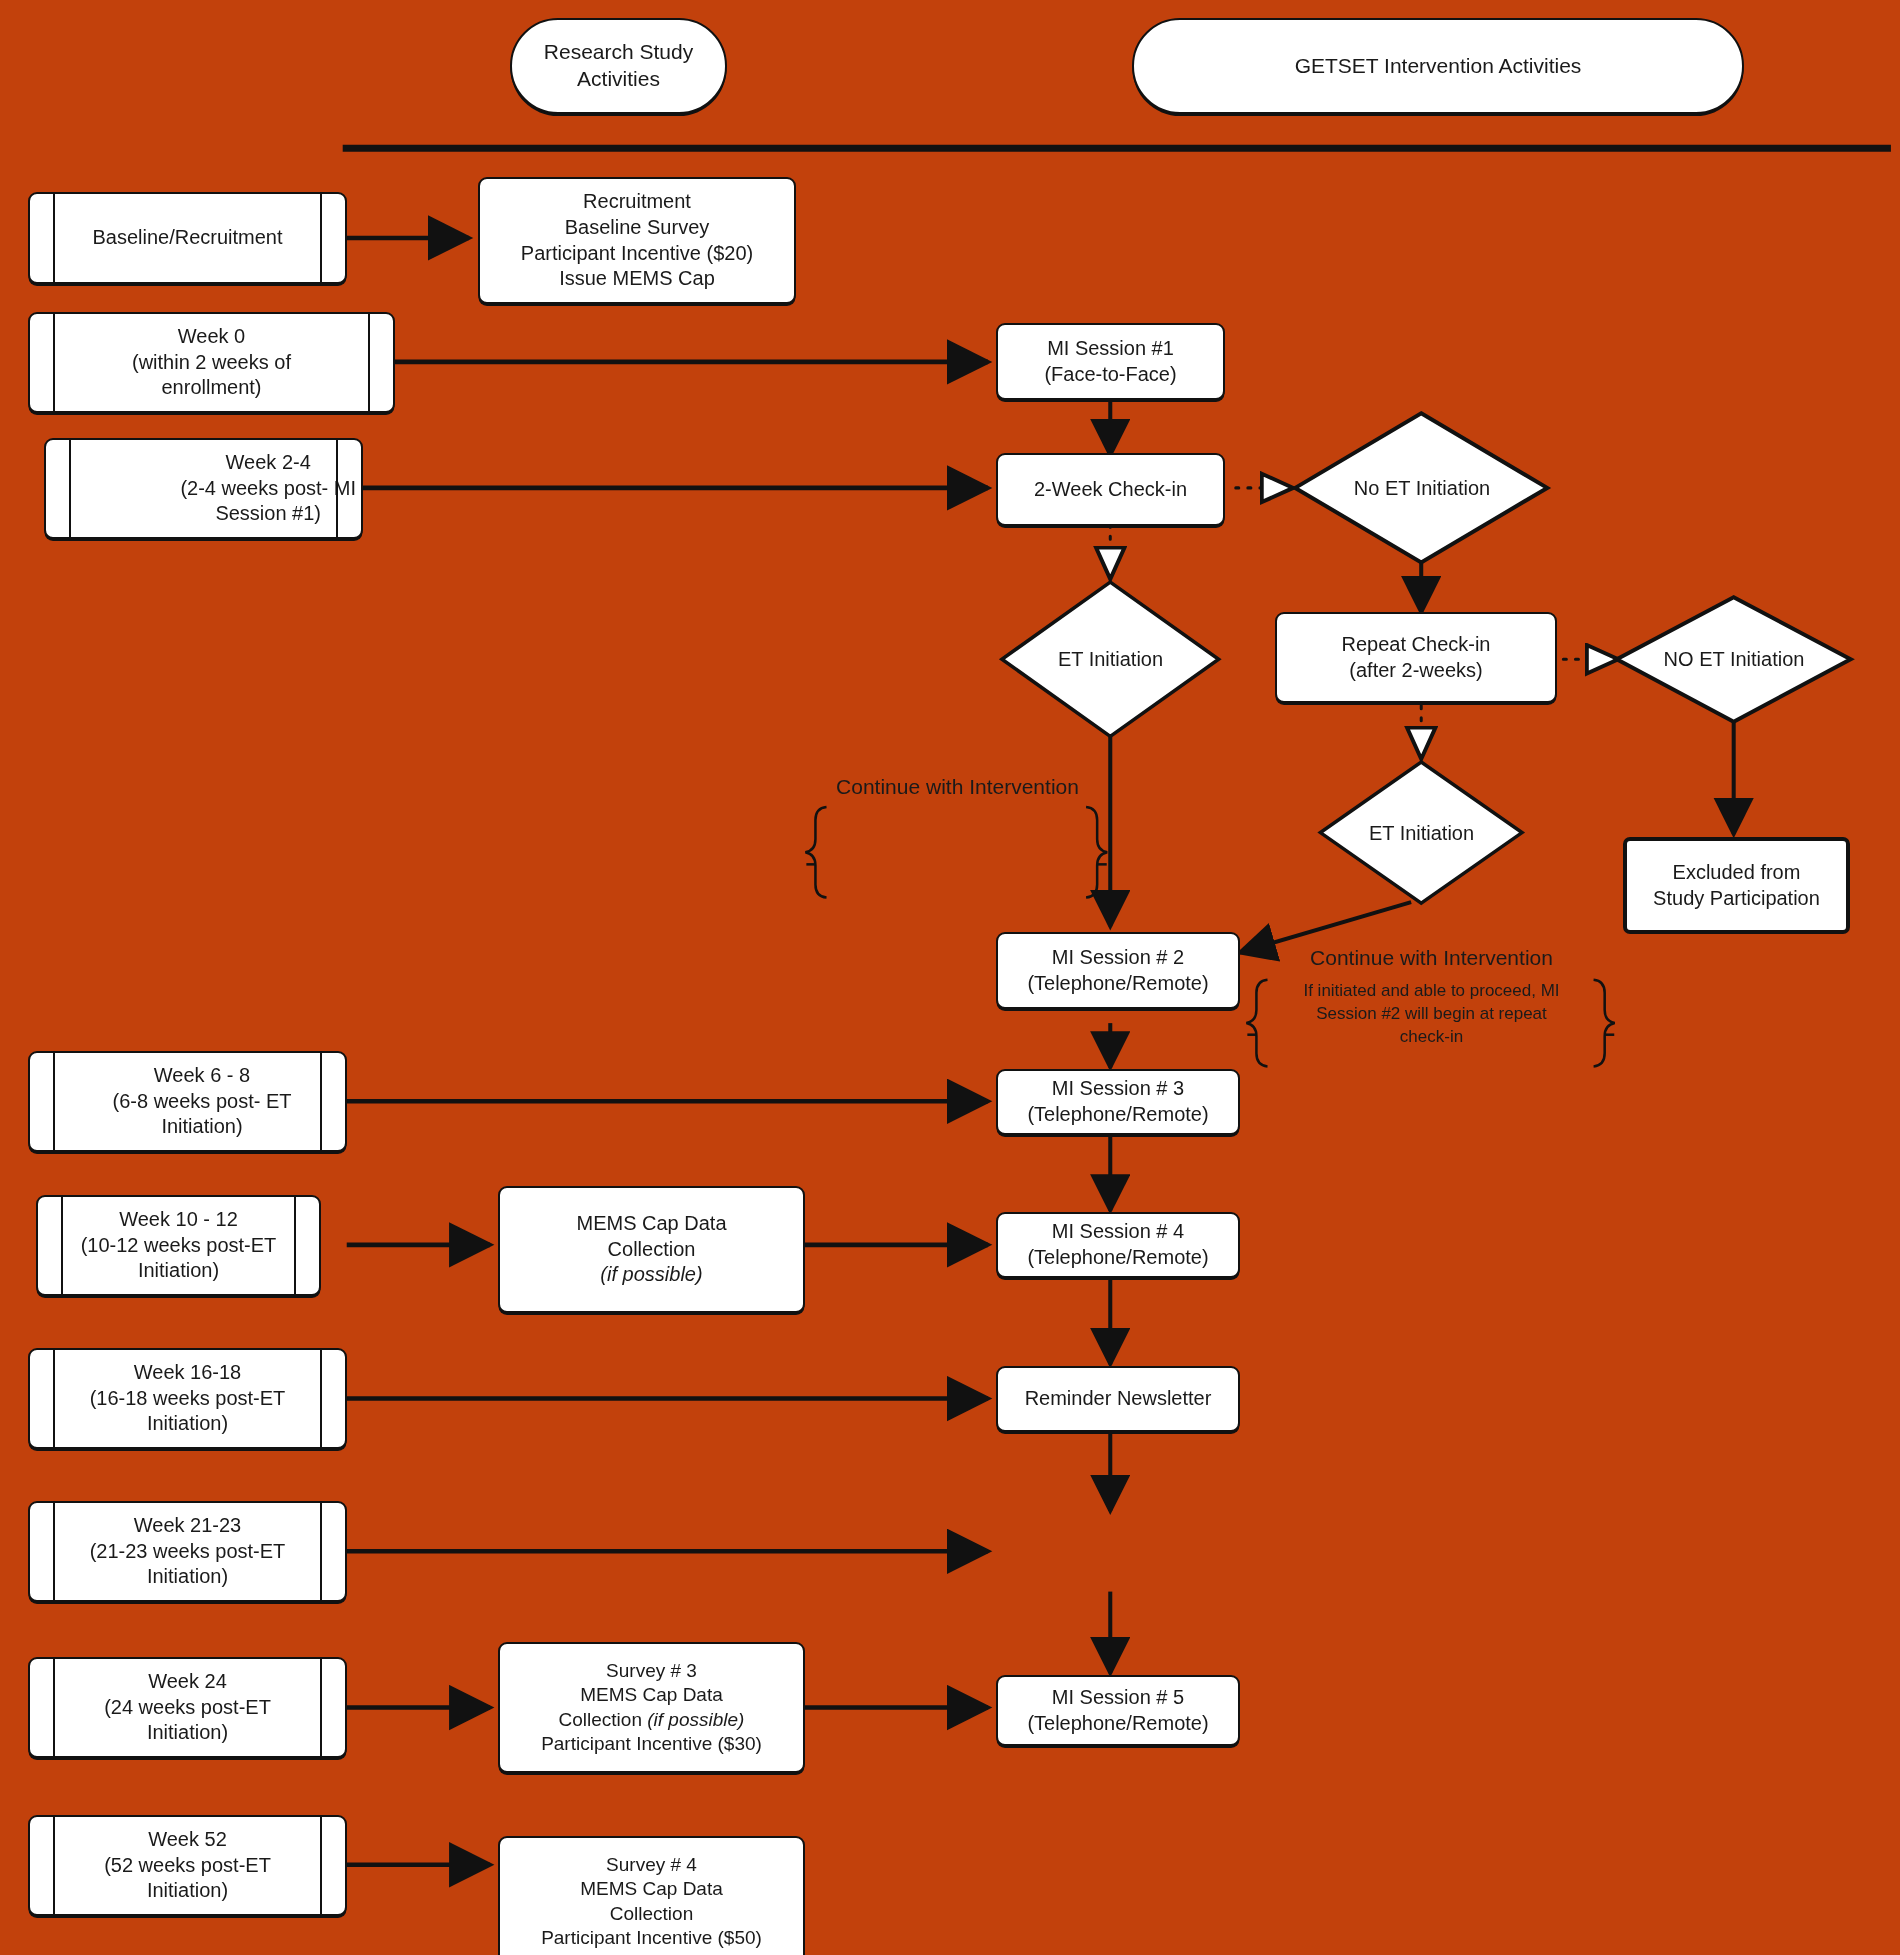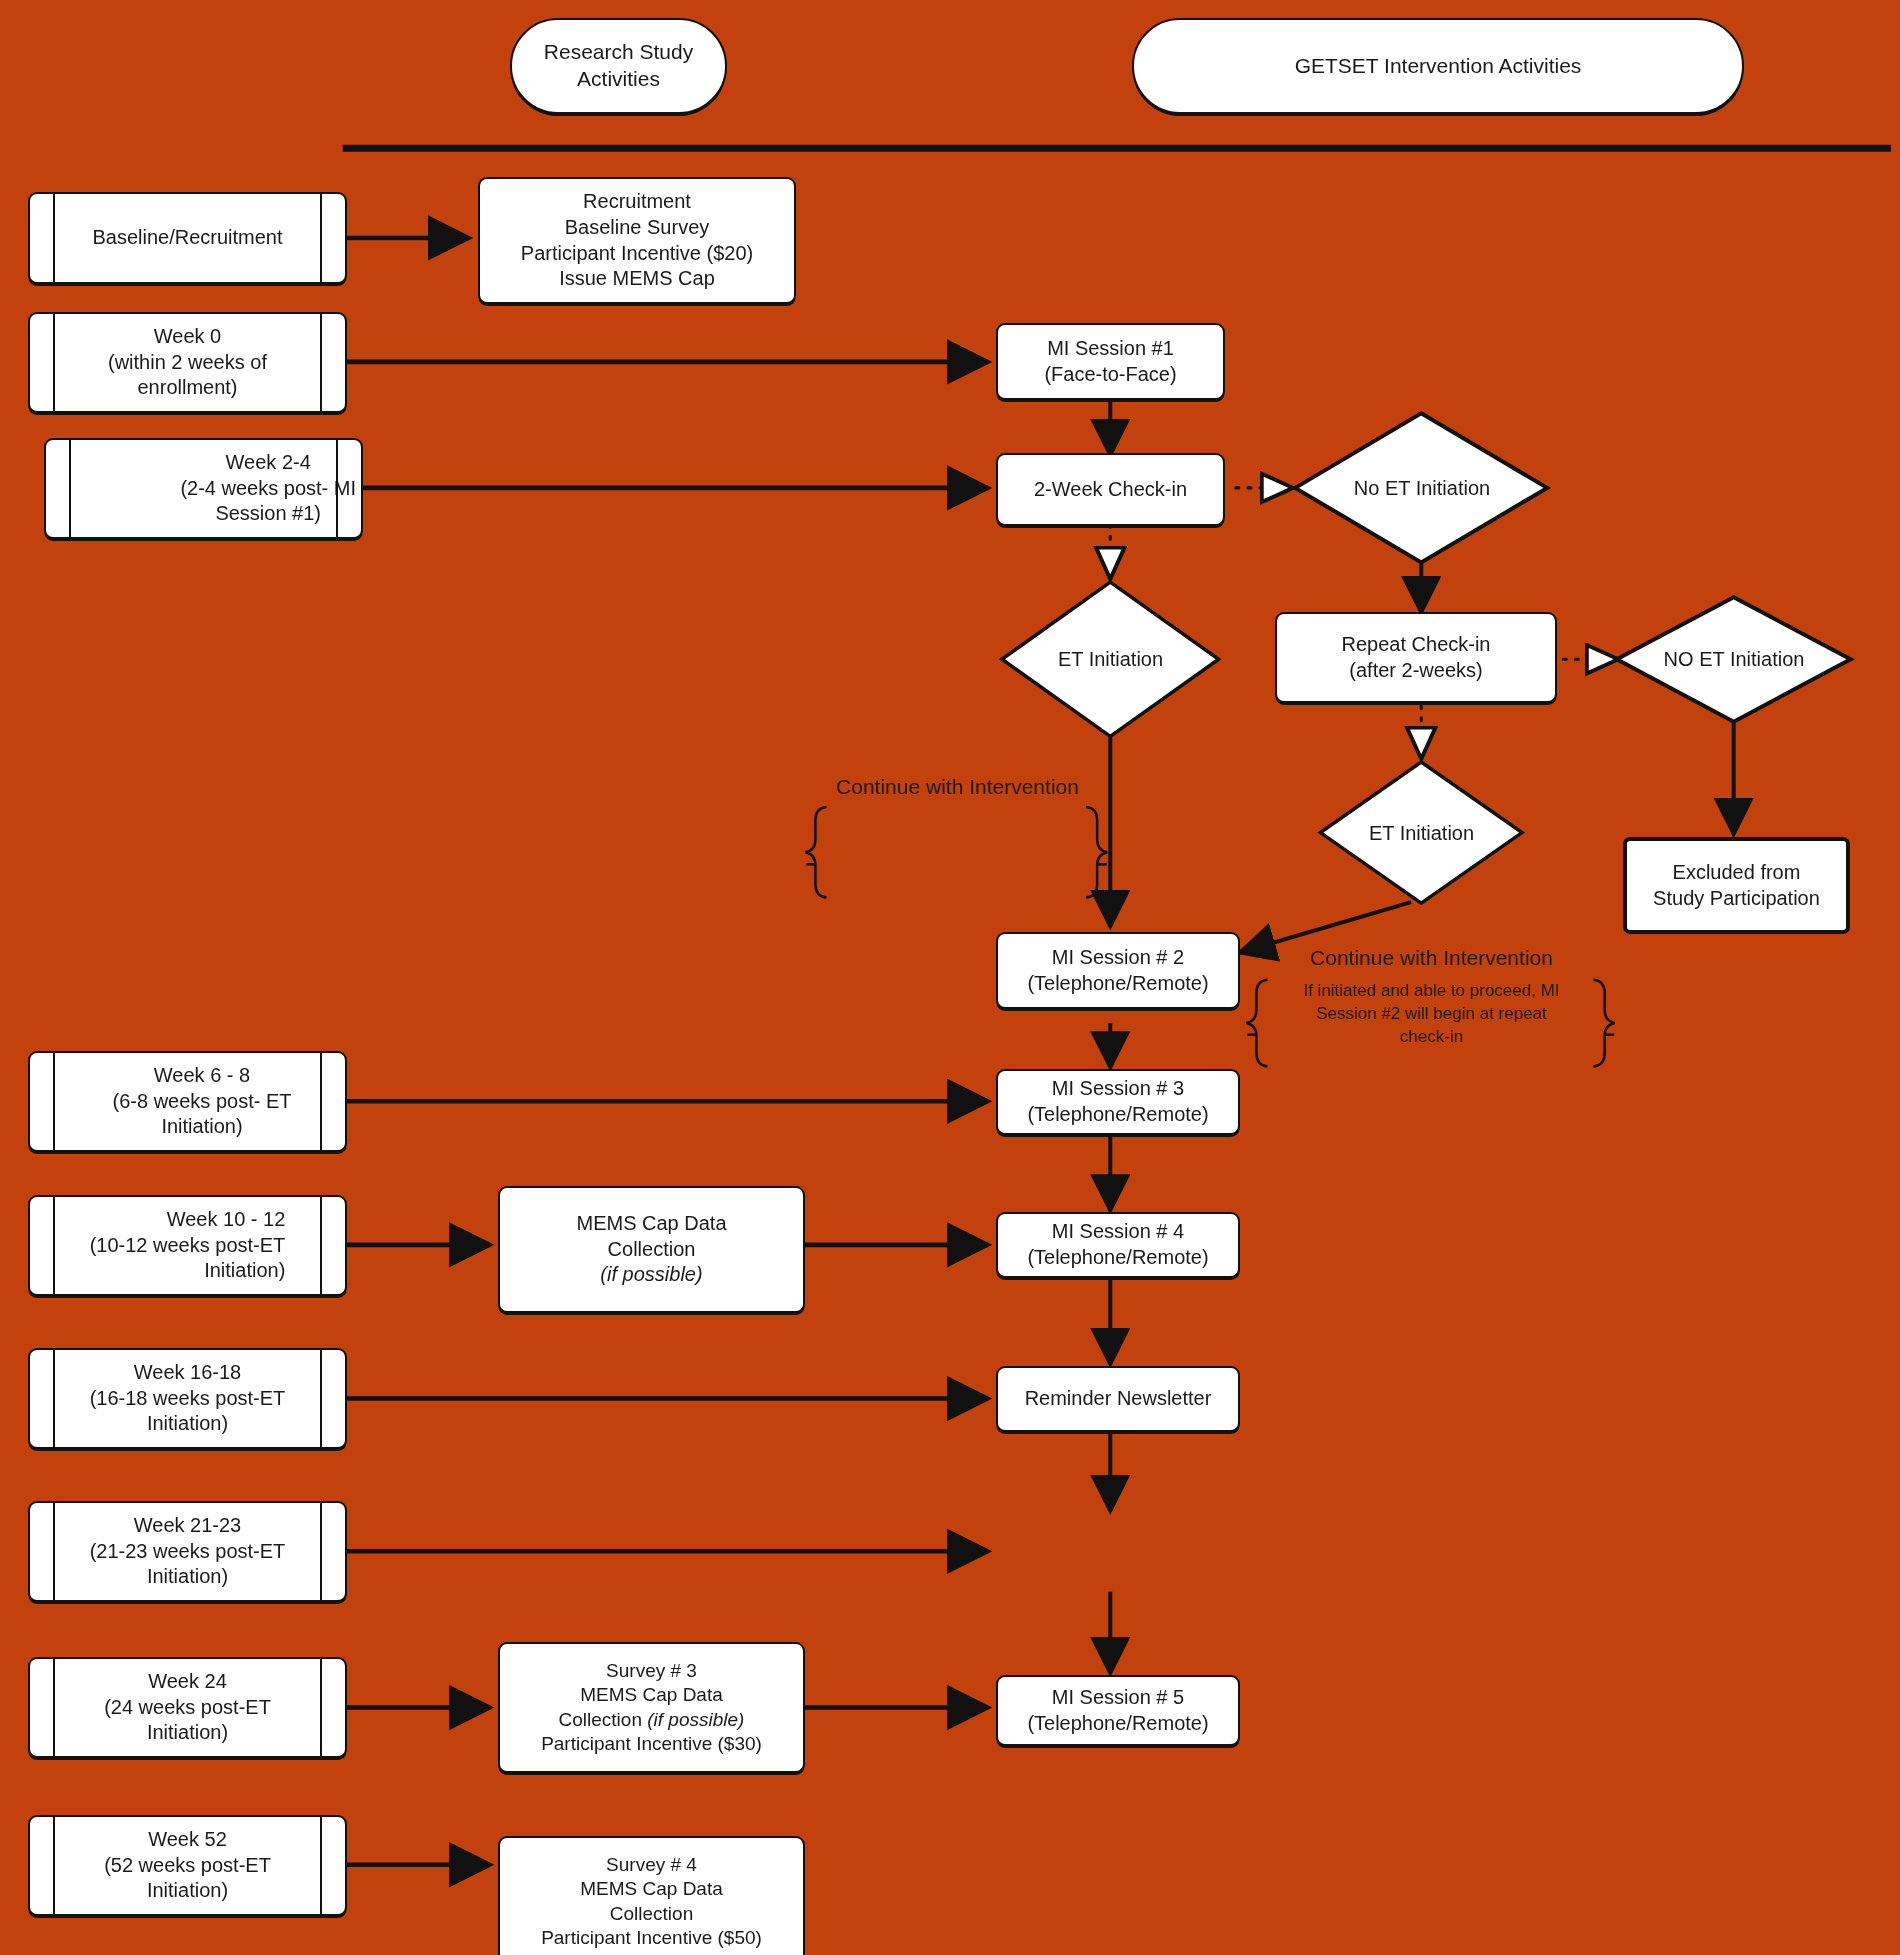--- a/index.html
+++ b/index.html
@@ -117,21 +117,21 @@
   <div class="node term f42" style="left:1132px;top:18px;width:612px;height:96px;">
     <span class="txt">GETSET Intervention Activities</span>
   </div>
 
   <div class="node predef f40" style="left:28px;top:192px;width:319px;height:92px;">
     <span class="bar l"></span>
     <span class="bar r"></span>
     <span class="txt">Baseline/Recruitment</span>
   </div>
 
-  <div class="node predef f40" style="left:28px;top:312px;width:319px;height:101px;">
+  <div class="node predef f40" style="left:28px;top:312px;width:367px;height:101px;">
     <span class="bar l"></span>
     <span class="bar r"></span>
     <span class="txt">Week 0
 (within 2 weeks of
 enrollment)</span>
   </div>
 
   <div class="node predef f40" style="left:44px;top:438px;width:319px;height:101px;justify-content:flex-end;">
     <span class="bar l"></span>
     <span class="bar r"></span>
@@ -141,21 +141,21 @@
   </div>
 
   <div class="node predef f40" style="left:28px;top:1051px;width:319px;height:101px;padding-left:29px;">
     <span class="bar l"></span>
     <span class="bar r"></span>
     <span class="txt">Week 6 - 8
 (6-8 weeks post- ET
 Initiation)</span>
   </div>
 
-  <div class="node predef f40" style="left:28px;top:1195px;width:319px;height:101px;text-align:right;">
+  <div class="node predef f40" style="left:36px;top:1195px;width:285px;height:101px;">
     <span class="bar l"></span>
     <span class="bar r"></span>
     <span class="txt">Week 10 - 12
 (10-12 weeks post-ET
 Initiation)</span>
   </div>
 
   <div class="node predef f40" style="left:28px;top:1348px;width:319px;height:101px;">
     <span class="bar l"></span>
     <span class="bar r"></span>

